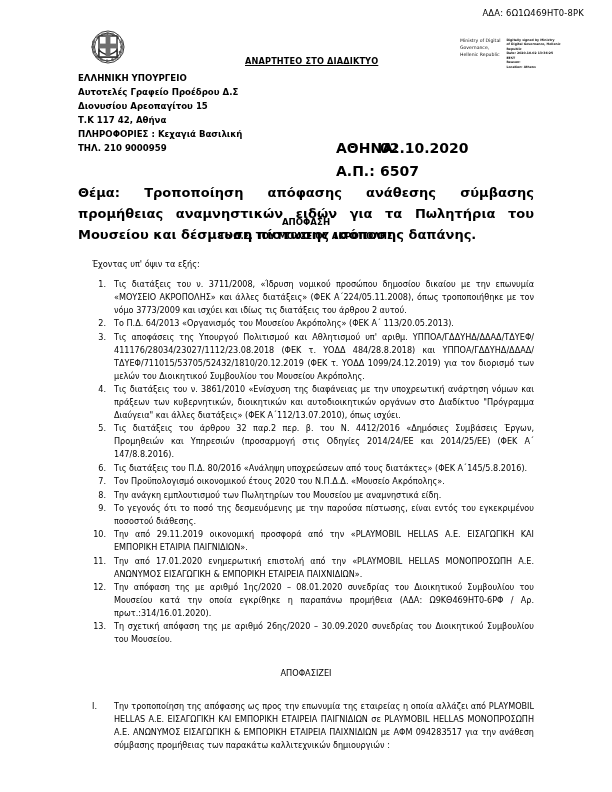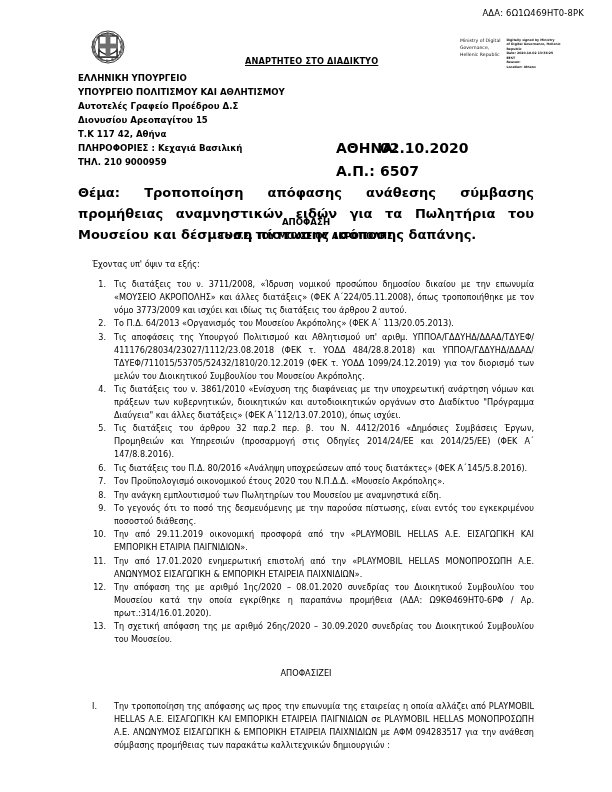--- a/index.html
+++ b/index.html
@@ -252,21 +252,20 @@
       <div>EEST</div>
       <div>Reason:</div>
       <div>Location: Athens</div>
     </div>
   </div>
 
   <div class="anartiteo">ΑΝΑΡΤΗΤΕΟ ΣΤΟ ΔΙΑΔΙΚΤΥΟ</div>
 
   <div class="letterhead">
     <div>ΕΛΛΗΝΙΚΗ ΥΠΟΥΡΓΕΙΟ</div>
-    <div>ΥΠΟΥΡΓΕΙΟ ΠΟΛΙΤΙΣΜΟΥ ΚΑΙ ΑΘΛΗΤΙΣΜΟΥ</div>
     <div>Αυτοτελές Γραφείο Προέδρου Δ.Σ</div>
     <div>Διονυσίου Αρεοπαγίτου 15</div>
     <div>Τ.Κ 117 42, Αθήνα</div>
     <div>ΠΛΗΡΟΦΟΡΙΕΣ : Κεχαγιά Βασιλική</div>
     <div>ΤΗΛ. 210 9000959</div>
   </div>
 
   <div class="meta-right">
     <div class="meta-row">
       <span class="meta-label">ΑΘΗΝΑ:</span>

